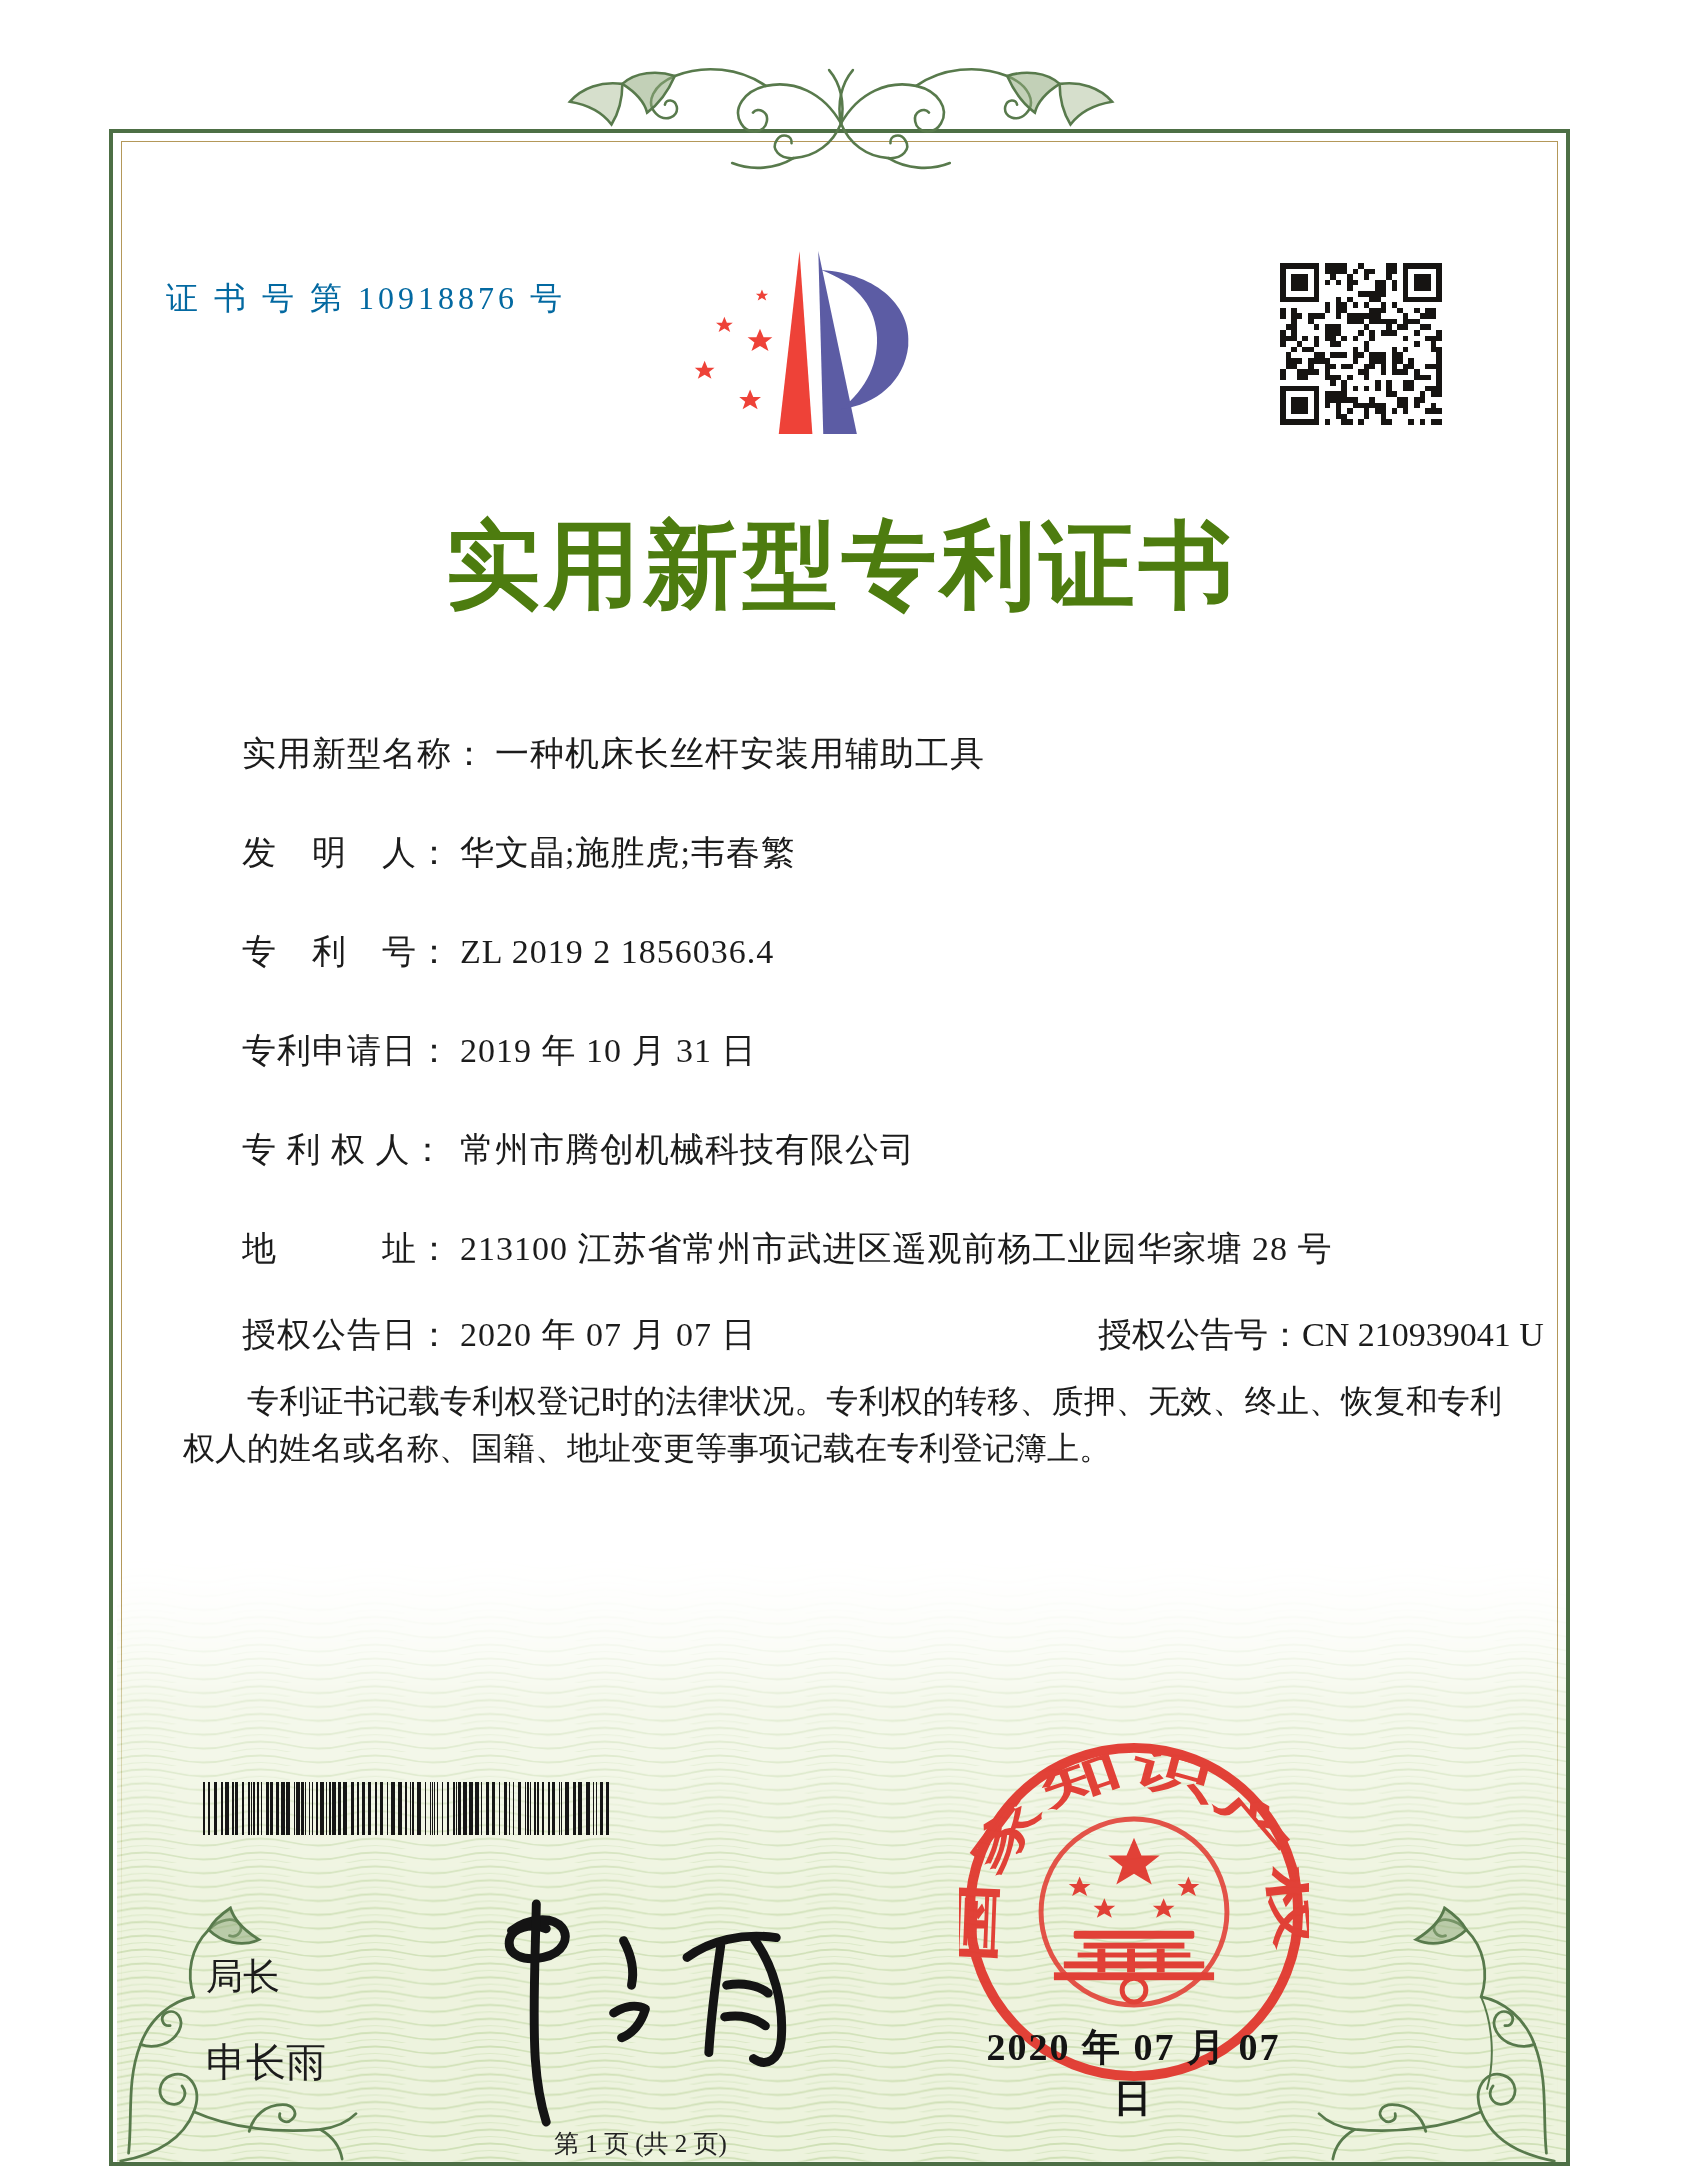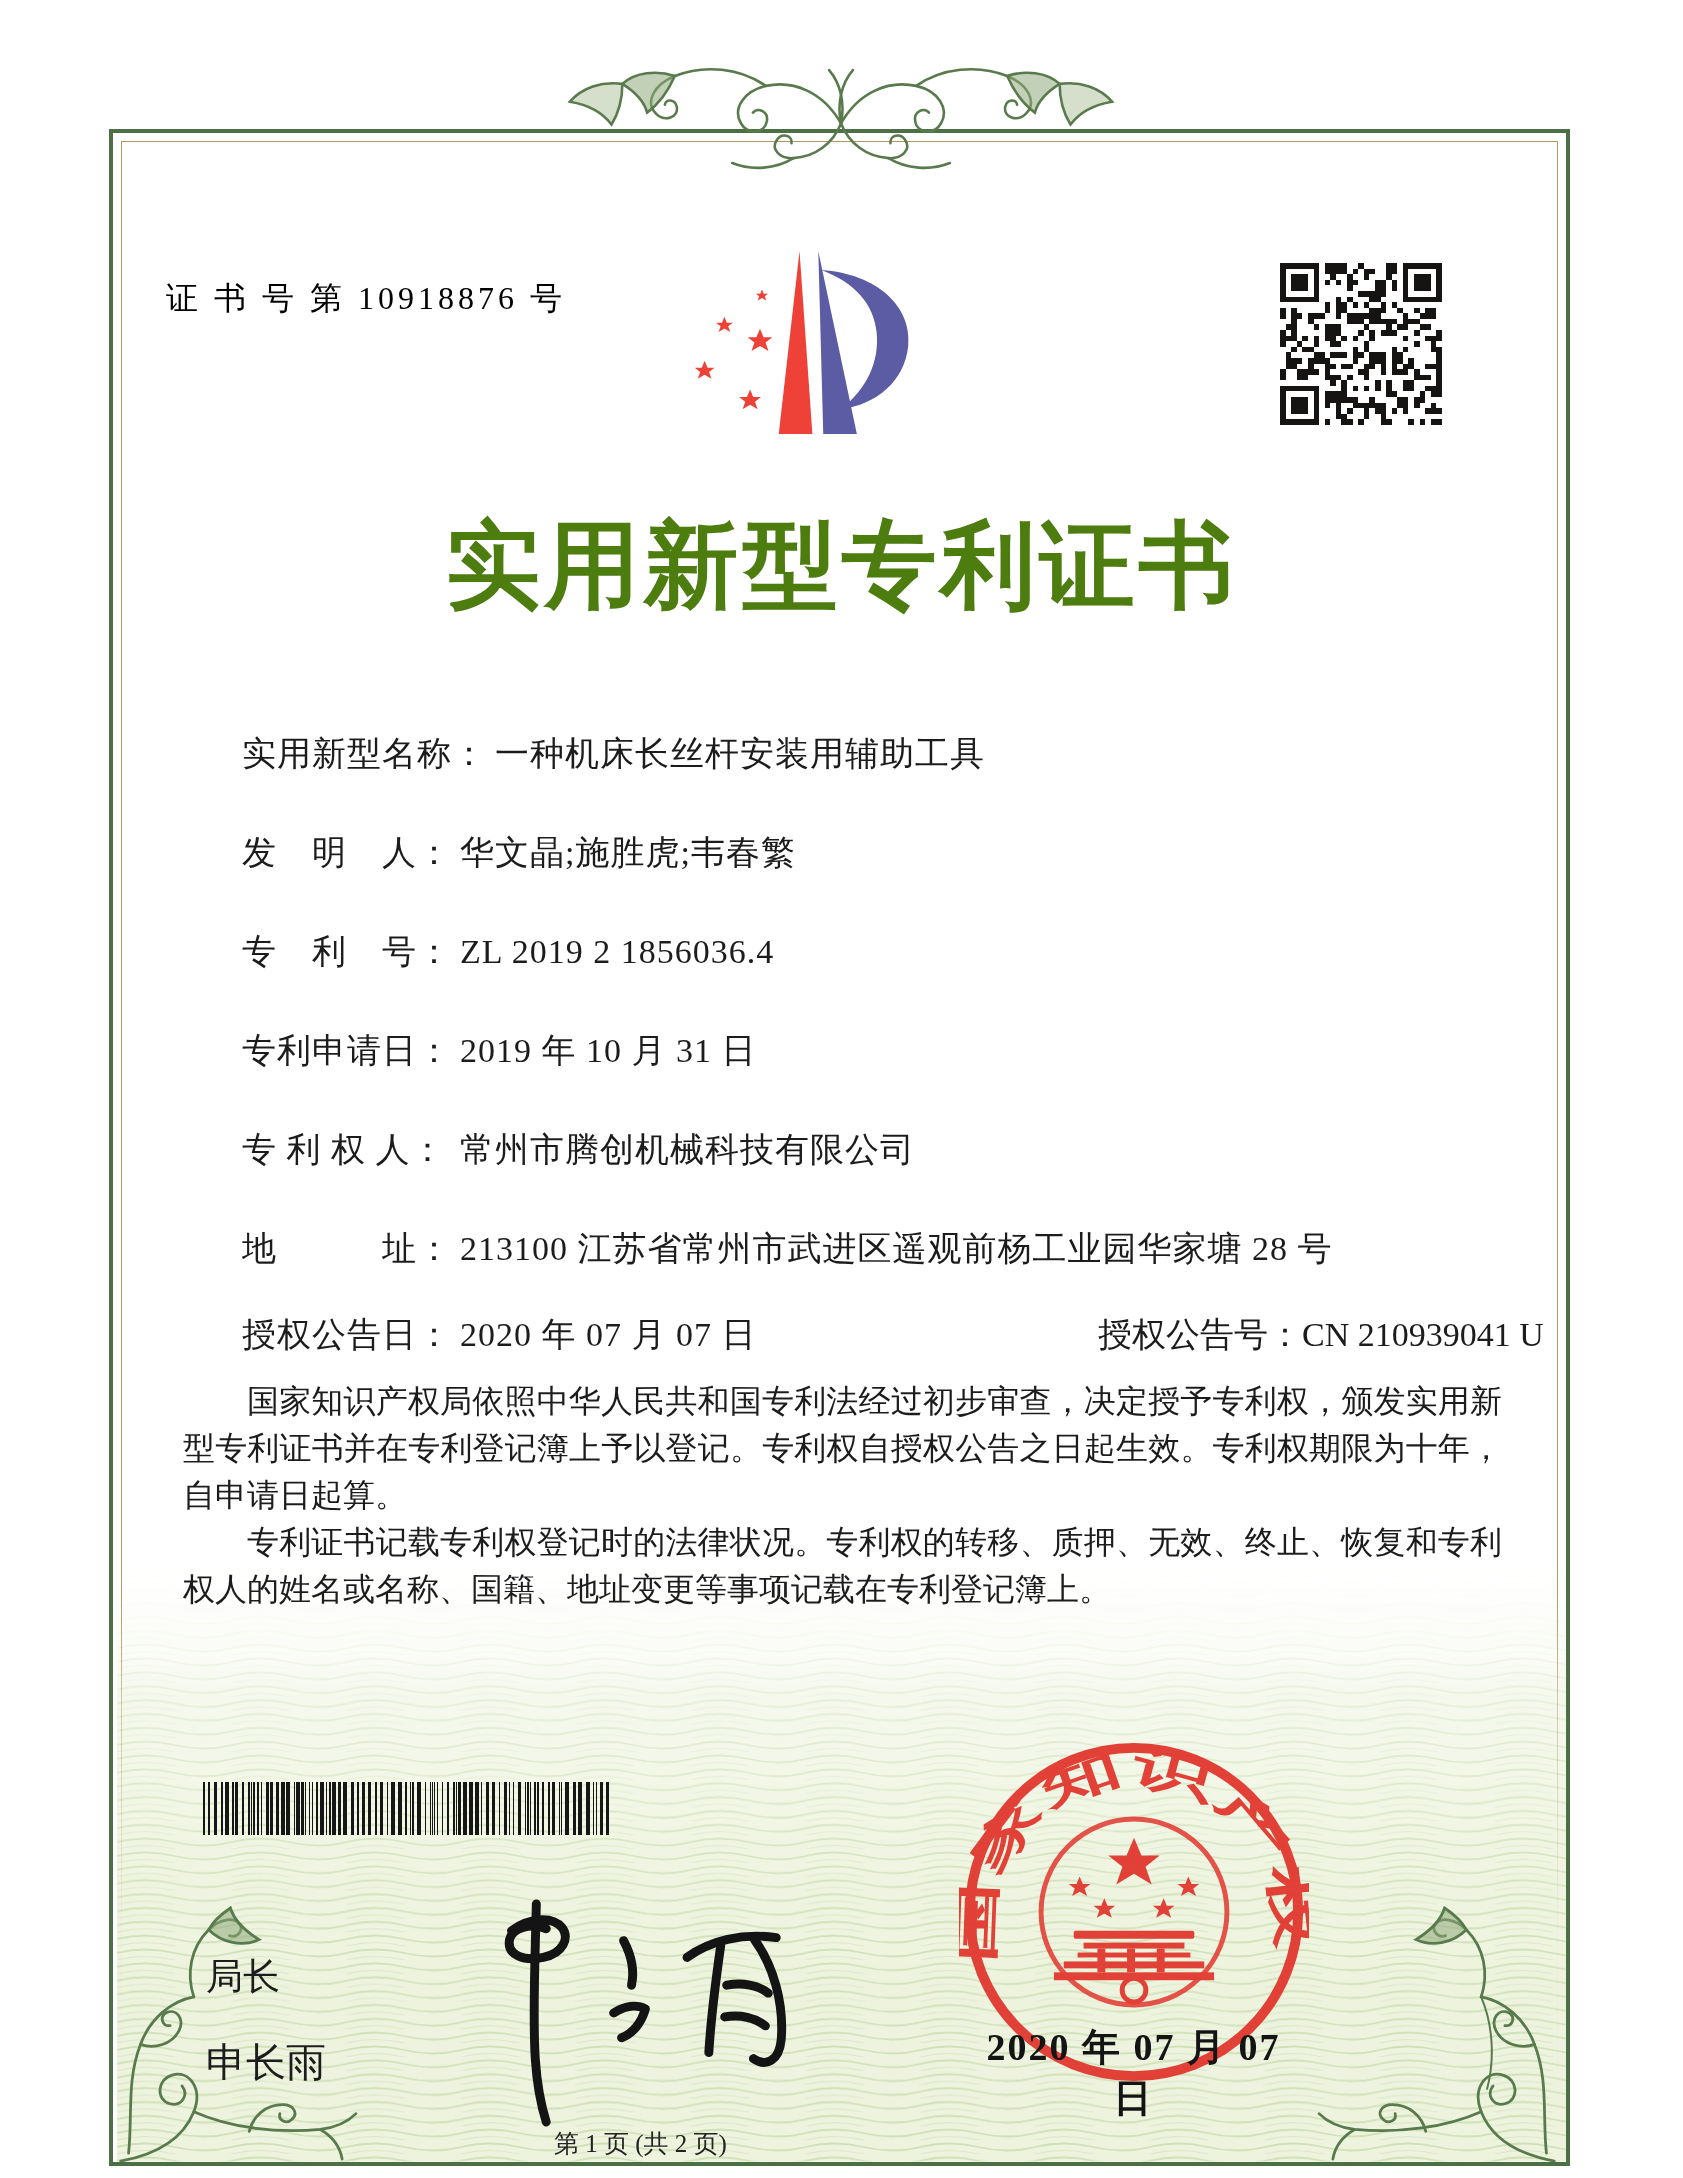--- a/index.html
+++ b/index.html
@@ -13,21 +13,21 @@
     position:absolute;left:109px;top:129px;width:1461px;height:2037px;
     border:4px solid #4d6f45;box-sizing:border-box;
   }
   .frame-inner{
     position:absolute;left:8px;top:8px;right:8px;bottom:8px;
     border:1px solid #b49859;
   }
   
   .waves{left:117px;top:1544px;width:1449px;height:618px;pointer-events:none;}
   
-  .cert-no{left:166px;top:277px;font-size:32px;letter-spacing:4px;color:#000000;}
+  .cert-no{left:166px;top:277px;font-size:32px;letter-spacing:4px;color:#0369a1;}
   .logo{left:673px;top:246px;}
   .qr{left:1280px;top:263px;width:162px;height:162px;background:#fff;}
   .title{left:0;top:503px;width:100%;text-align:center;font-size:95px;font-weight:700;letter-spacing:4px;color:#4d7c0f;}
   
   .field-row{position:absolute;left:198px;font-size:34px;white-space:nowrap;margin-left:44px;}
   .field-label{display:inline-block;min-width:210px;letter-spacing:1px;}
   .field-value{display:inline-block;margin-left:8px;letter-spacing:1px;}
   .grant-no{position:absolute;left:856px;top:0;}
   
   .body-text{left:183px;top:1378px;width:1319px;font-size:32px;line-height:47px;text-align:justify;}
@@ -164,21 +164,20 @@
   <span class="field-label">地　　　址：</span><span class="field-value">213100 江苏省常州市武进区遥观前杨工业园华家塘 28 号</span>
 </div>
 <div class="field-row" style="top:1312px;width:1317px;">
   <span class="field-label">授权公告日：</span><span class="field-value">2020 年 07 月 07 日</span>
   <span class="grant-no">
     <span>授权公告号：</span><span>CN 210939041 U</span>
   </span>
 </div>
 
 <div class="abs body-text">
-  <p>国家知识产权局依照中华人民共和国专利法经过初步审查，决定授予专利权，颁发实用新型专利证书并在专利登记簿上予以登记。专利权自授权公告之日起生效。专利权期限为十年，自申请日起算。</p>
   <p>专利证书记载专利权登记时的法律状况。专利权的转移、质押、无效、终止、恢复和专利权人的姓名或名称、国籍、地址变更等事项记载在专利登记簿上。</p>
 </div>
 
 <svg id="barcode-svg" class="abs barcode" width="414" height="53" viewBox="0 0 418 54" fill="#161616" shape-rendering="crispEdges">
     <rect x="0" y="0" width="2" height="54"></rect>
     <rect x="5" y="0" width="2" height="54"></rect>
     <rect x="11" y="0" width="3" height="54"></rect>
     <rect x="18" y="0" width="2" height="54"></rect>
     <rect x="23" y="0" width="4" height="54"></rect>
     <rect x="30" y="0" width="2" height="54"></rect>

